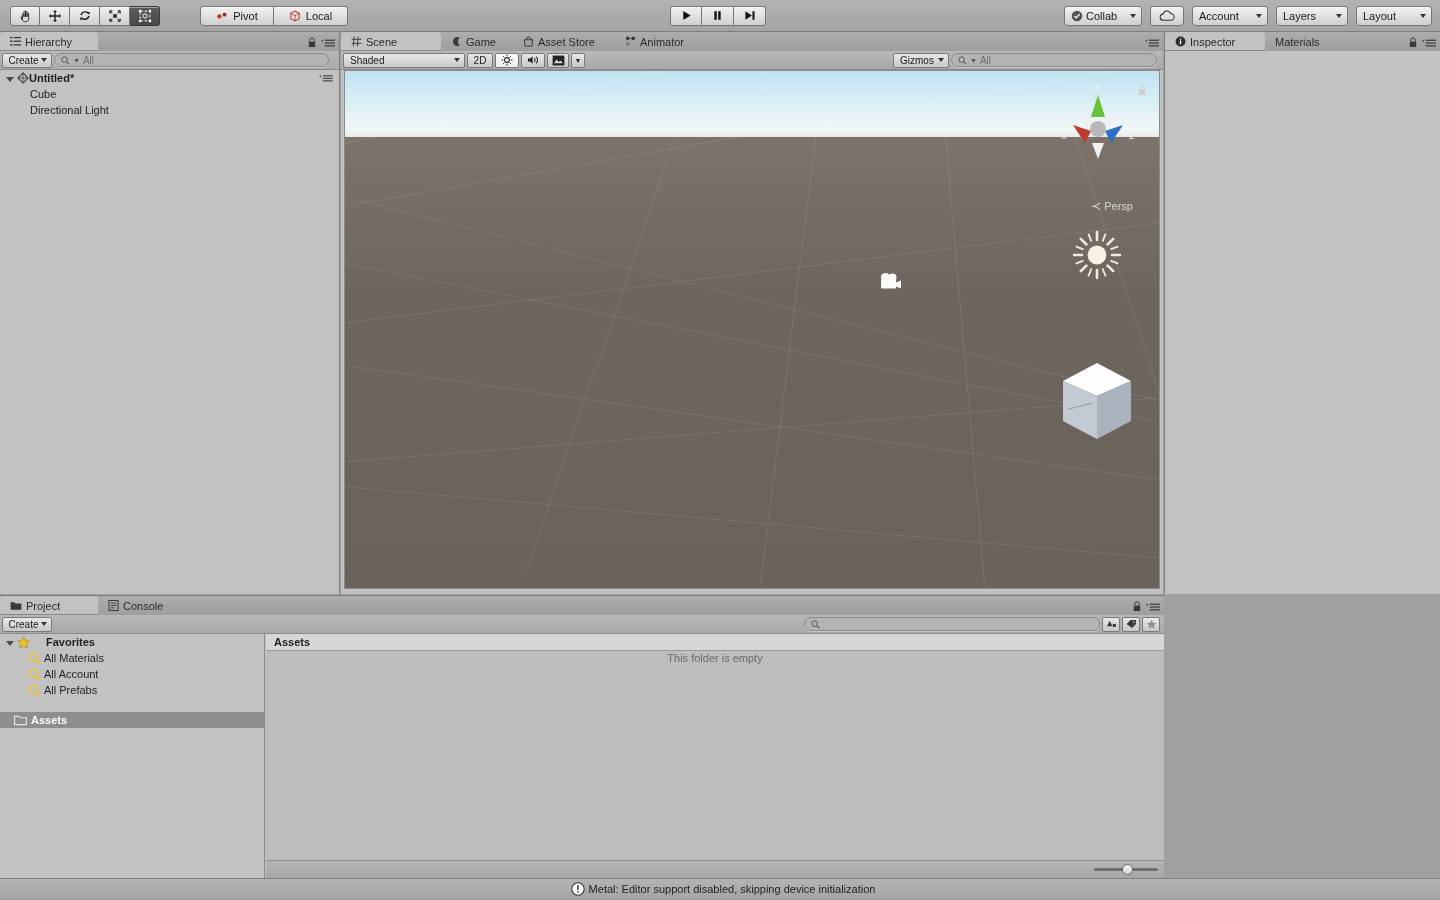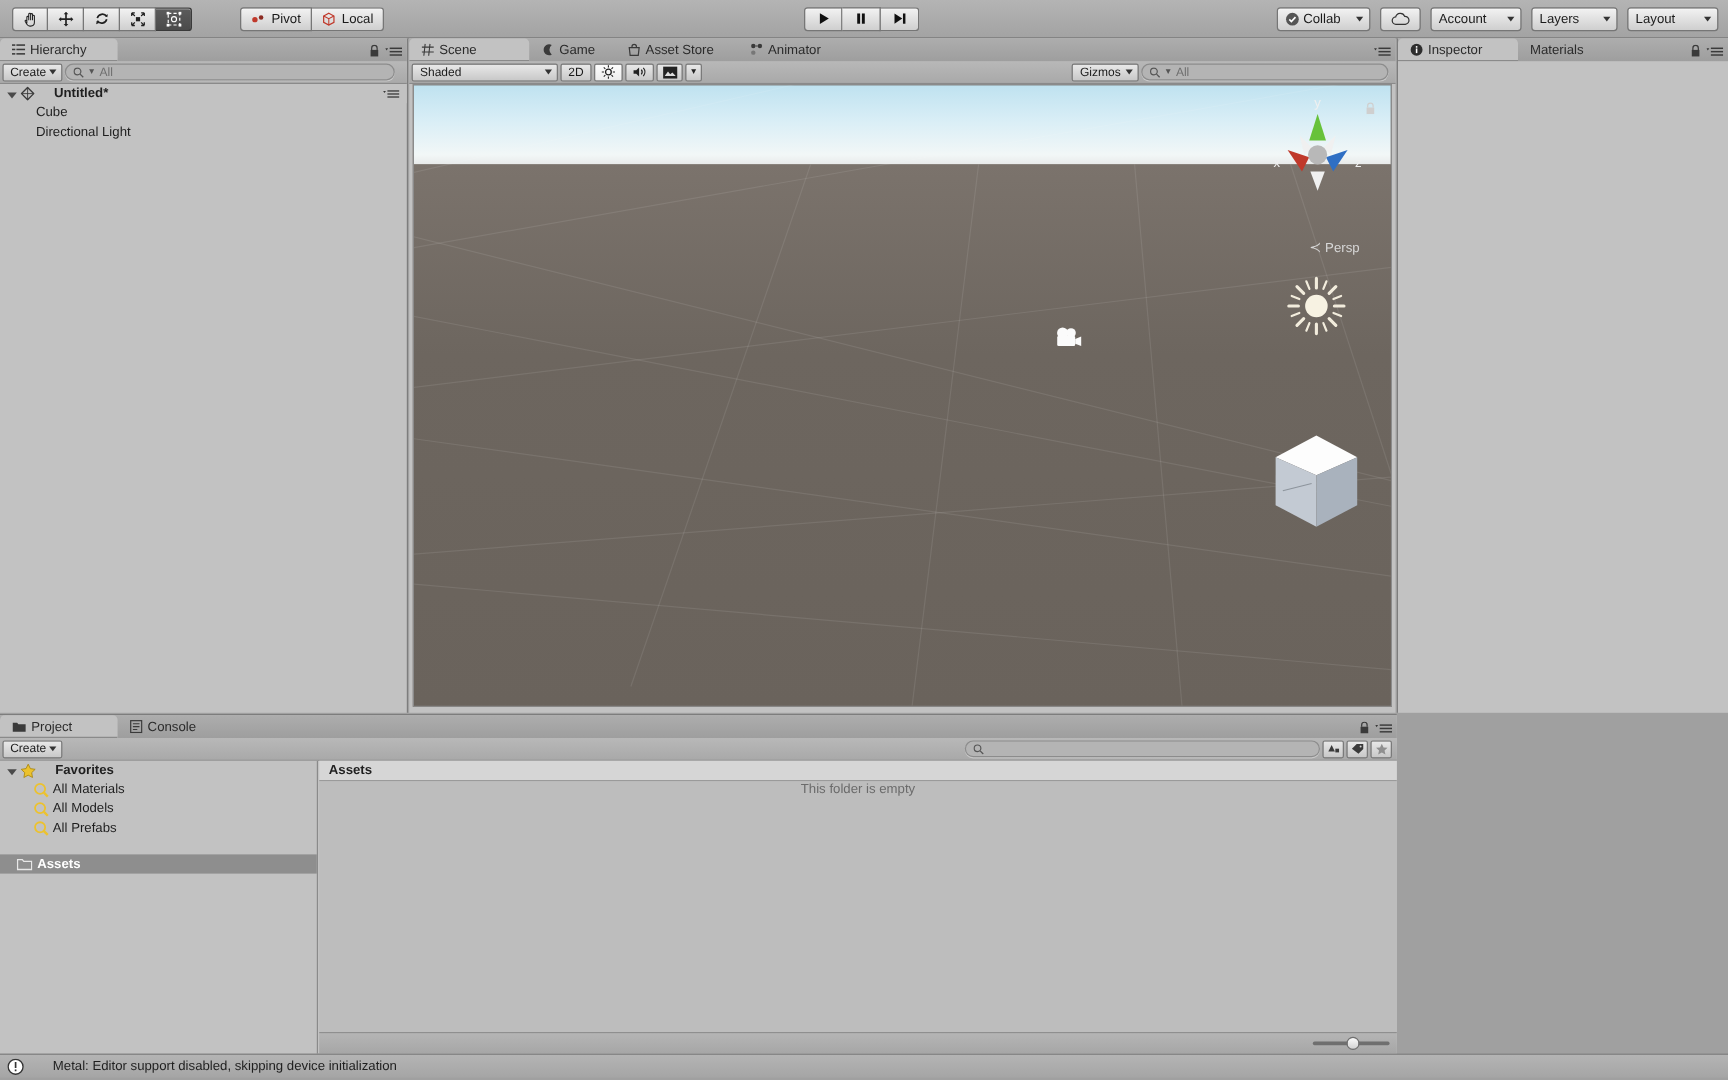--- a/index.html
+++ b/index.html
@@ -30,21 +30,21 @@
   .btn.pressed { background: linear-gradient(#5c5c5c, #4a4a4a); border-color: #3a3a3a; color:#fff; }
   .grp { display: flex; }
   .grp .btn { border-radius: 0; border-left-width: 0; }
   .grp .btn:first-child { border-radius: 3px 0 0 3px; border-left-width: 1px; }
   .grp .btn:last-child { border-radius: 0 3px 3px 0; }
 
   .tools { margin-left: 10px; }
   .tools .btn { width: 30px; height: 20px; }
 
   .pivotgrp { margin-left: 40px; }
-  .pivotgrp .btn { width: 60px; gap: 5px; }
+  .pivotgrp .btn { width: 74px; gap: 5px; }
 
   .playgrp { position: absolute; left: 670px; }
   .playgrp .btn { width: 32px; height: 20px; }
 
   .rightgrp { position: absolute; right: 8px; display: flex; align-items: center; gap: 8px; }
   .dd { position: relative; padding-right: 16px; justify-content: flex-start; }
   .caret { position: absolute; right: 5px; top: 50%; margin-top: -2px;
     width: 0; height: 0; border-left: 3.5px solid transparent; border-right: 3.5px solid transparent;
     border-top: 4px solid #333; }
 
@@ -77,21 +77,21 @@
   .searchfield {
     height: 14px; border-radius: 7px; background: #b4b4b4;
     border: 1px solid #8c8c8c; display: flex; align-items: center;
     padding: 0 6px; color: #6e6e6e; font-size: 10px; gap: 3px;
     box-shadow: 0 1px 0 rgba(255,255,255,0.35);
   }
 
   
   #hierarchy { left: 0; top: 32px; width: 340px; height: 562px; border-right: 1px solid #7d7d7d; text-align: center; }
   .hrow { height: 16px; display: flex; align-items: center; font-size: 11px; color: #1f1f1f; padding-left: 4px; cursor: default; }
-  .hrow .lbl { margin-left: 16px; }
+  .hrow .lbl { margin-left: 0; }
   .scene-row { font-weight: bold; background: #c2c2c2; position: relative; }
   .indent { width: 26px; }
   .tri { width: 0; height: 0; border-left: 5px solid #4a4a4a; border-top: 3.5px solid transparent; border-bottom: 3.5px solid transparent; margin: 0 4px 0 2px; }
   .tri.open { border-left: 4px solid transparent; border-right: 4px solid transparent; border-top: 5px solid #4a4a4a; border-bottom: none; margin: 2px 3px 0 2px; }
 
   
   #scenepanel { left: 341px; top: 32px; width: 822px; height: 562px; }
   #sceneview { position: absolute; left: 3px; top: 38px; width: 816px; height: 519px; overflow: hidden;
                border: 1px solid #8b8b8b; background: #6d665f; }
   .sky { position: absolute; left:0; top:0; width: 100%; height: 66px;
@@ -125,21 +125,21 @@
   .slider .track { width: 100%; height: 3px; background: #6f6f6f; border-radius: 2px; }
   .slider .knob { position: absolute; left: 28px; width: 11px; height: 11px; border-radius: 50%;
                   background: linear-gradient(#fafafa,#d2d2d2); border: 1px solid #6f6f6f; }
   .frow { height: 16px; display: flex; align-items: center; font-size: 11px; color: #1f1f1f; padding-left: 4px; cursor: default; }
   .frow.sel { background: #8e8e8e; color: #fff; font-weight: bold; }
   .star { color: #e8c13a; }
 
   
   #status { position: absolute; left: 0; top: 878px; width: 1440px; height: 20px;
             background: linear-gradient(#b4b4b4,#a5a5a5); border-top: 1px solid #808080;
-            display: flex; align-items: center; padding-left: 6px; gap: 24px; font-size: 11px; color: #1f1f1f; }
+            display: flex; align-items: center; padding-left: 6px; gap: 4px; font-size: 11px; color: #1f1f1f; justify-content: center; }
 
   .ico { display: inline-flex; align-items: center; justify-content: center; flex: none; }
 </style>
 </head>
 <body>
 
 <div id="app">
 
   <div class="toolbar">
 
@@ -659,21 +659,21 @@
         </span>
         <span style="margin-left:3px">All Materials</span>
       </div>
       <div class="frow" style="padding-left:28px">
         <span class="ico">
           <svg width="13" height="13" viewBox="0 0 13 13">
               <circle cx="5.4" cy="5.4" r="4.2" fill="none" stroke="#ecc22e" stroke-width="1.5"></circle>
               <path d="M8.6 8.6l3.2 3.2" stroke="#ecc22e" stroke-width="2"></path>
             </svg>
         </span>
-        <span style="margin-left:3px">All Models</span>
+        <span style="margin-left:3px">All Account</span>
       </div>
       <div class="frow" style="padding-left:28px">
         <span class="ico">
           <svg width="13" height="13" viewBox="0 0 13 13">
               <circle cx="5.4" cy="5.4" r="4.2" fill="none" stroke="#ecc22e" stroke-width="1.5"></circle>
               <path d="M8.6 8.6l3.2 3.2" stroke="#ecc22e" stroke-width="2"></path>
             </svg>
         </span>
         <span style="margin-left:3px">All Prefabs</span>
       </div>

